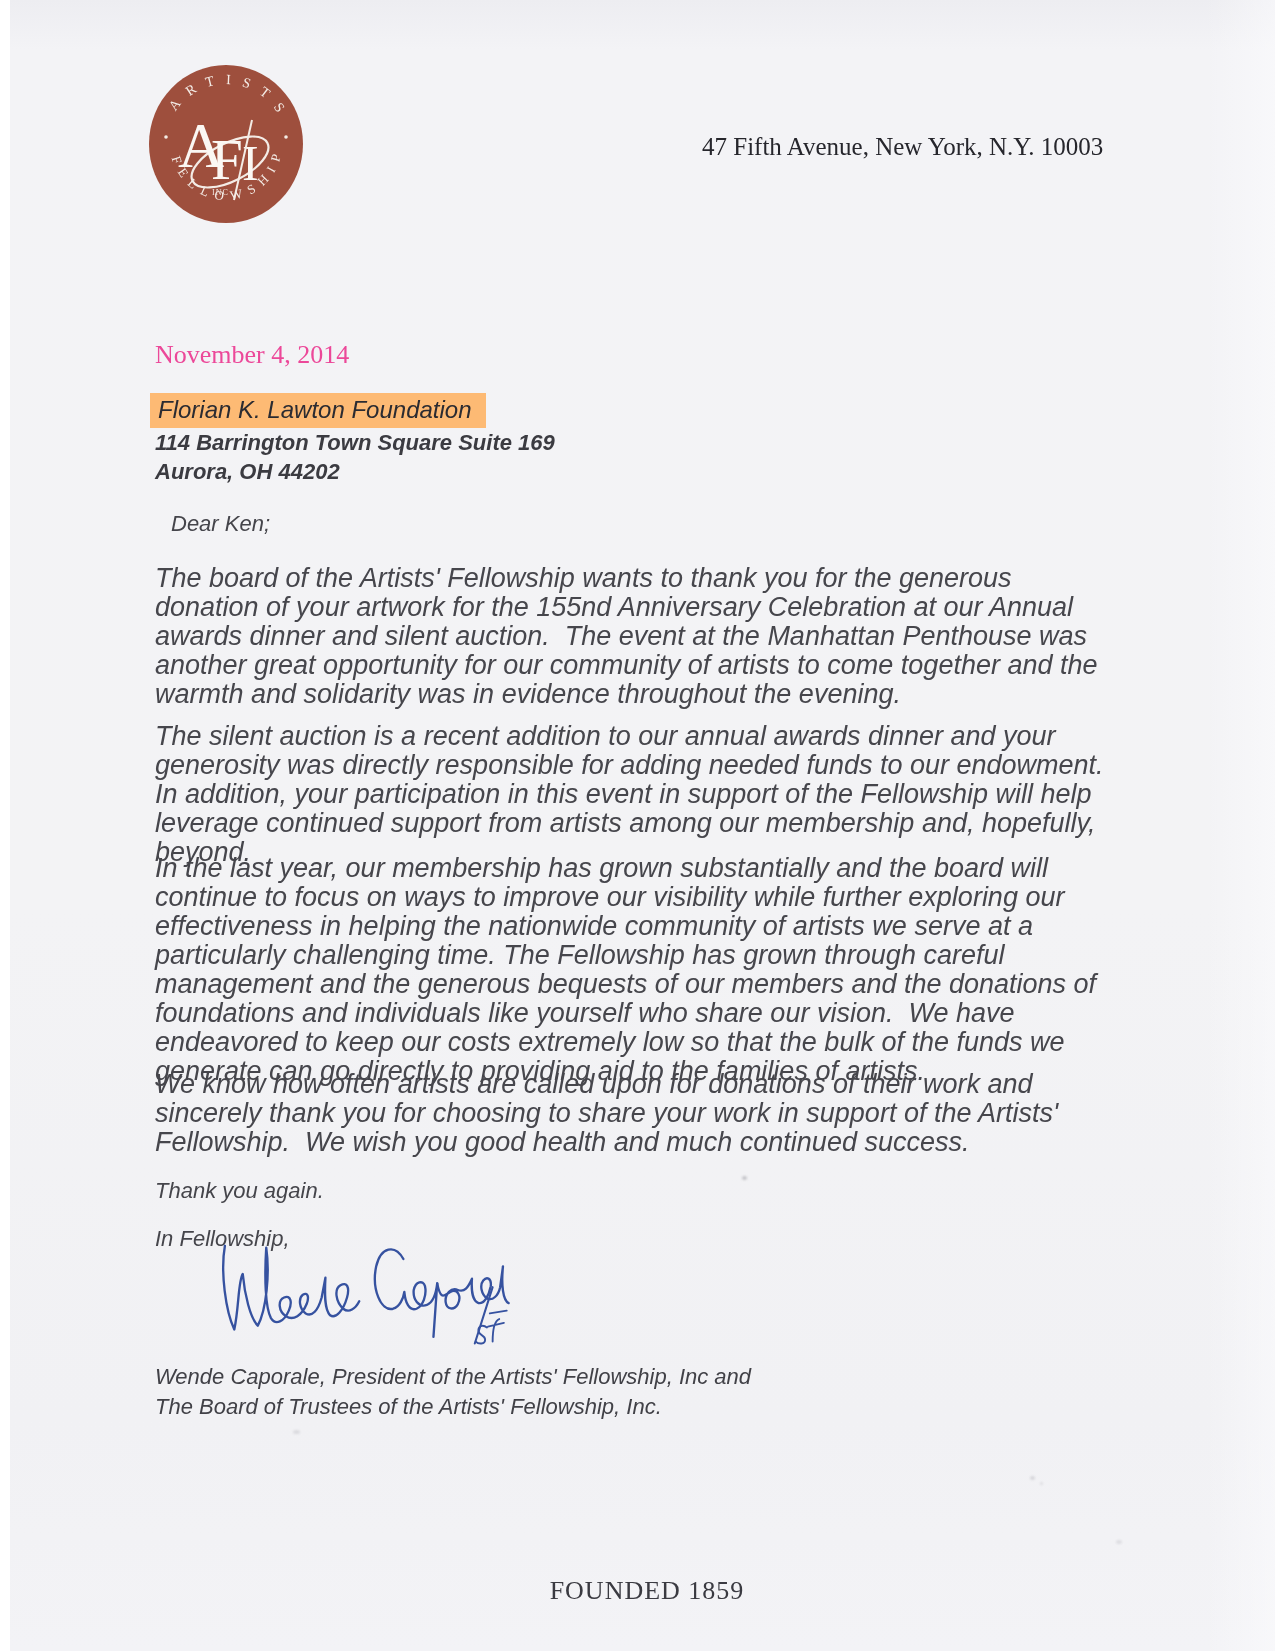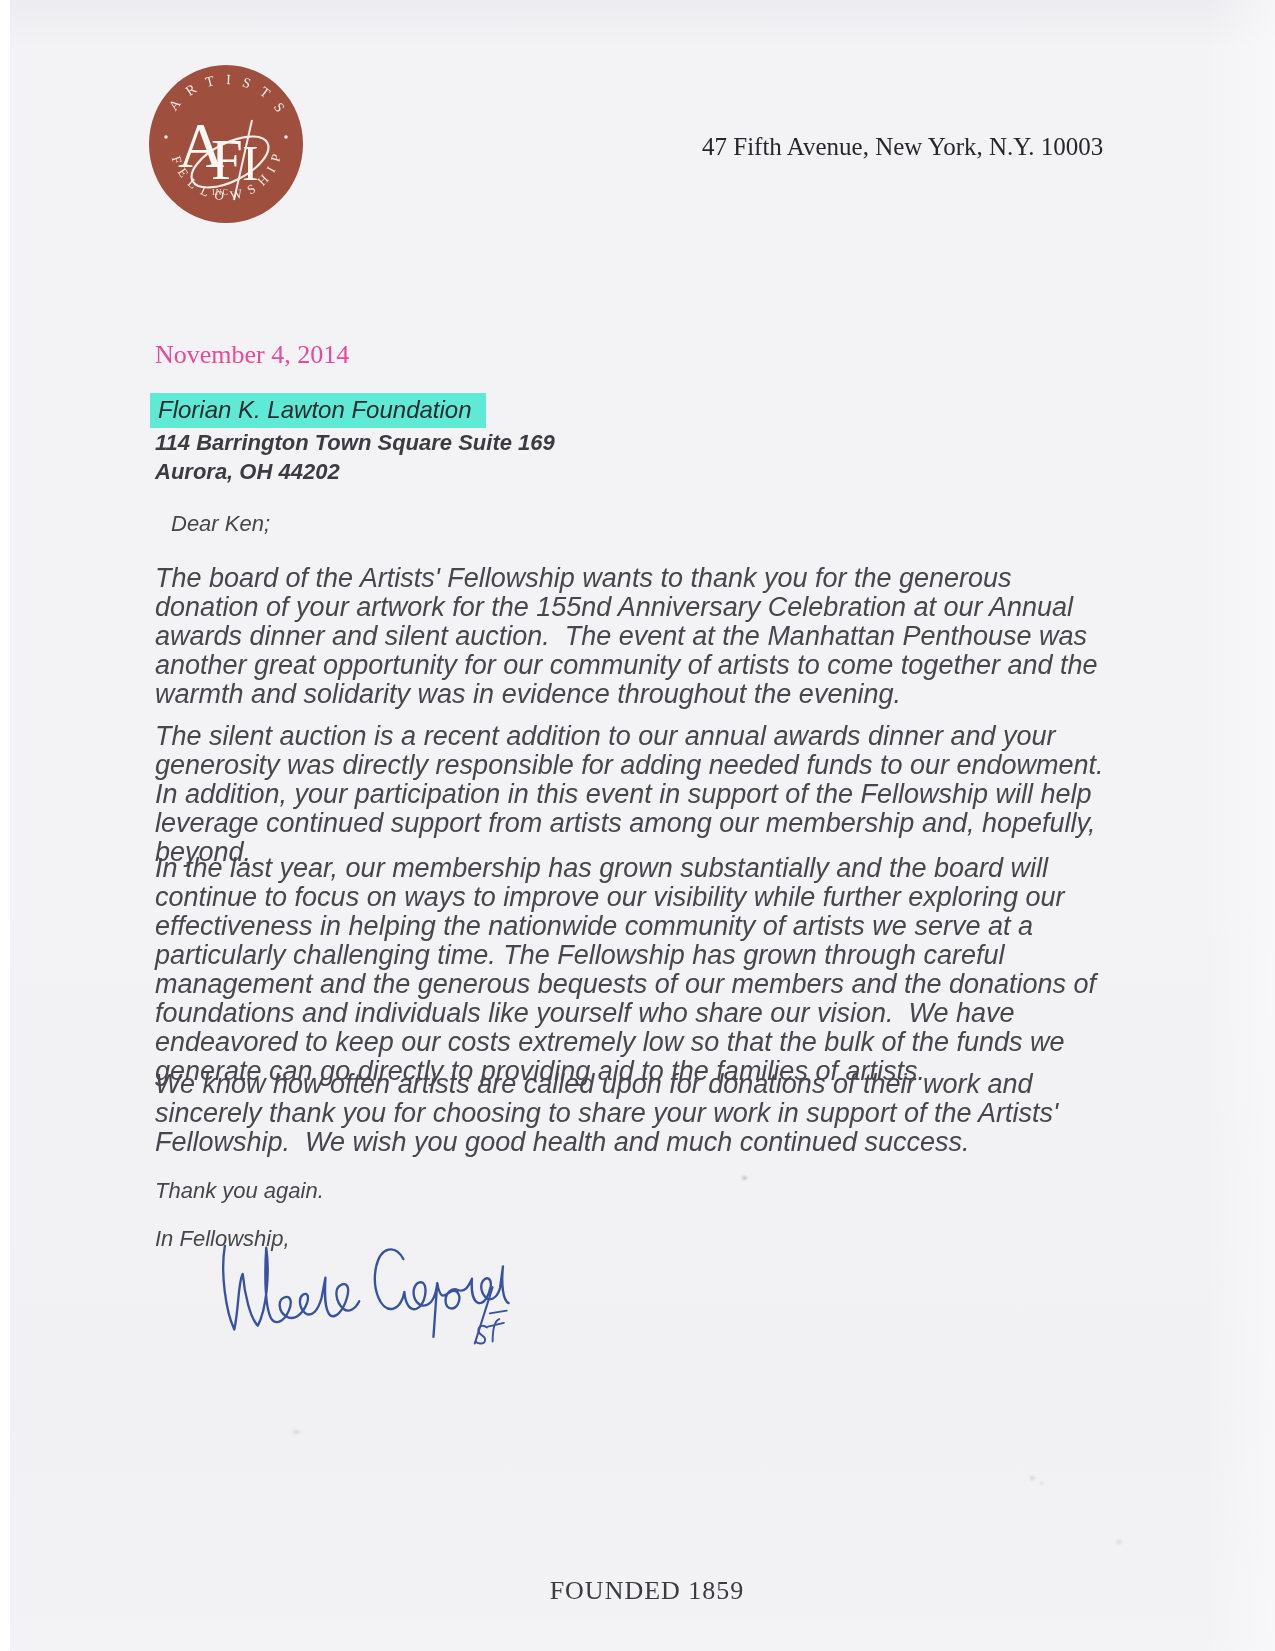--- a/index.html
+++ b/index.html
@@ -13,21 +13,21 @@
   
   .logo{position:absolute;left:146px;top:64px;width:160px;height:160px;}
   .org-name{position:absolute;left:318px;top:116px;
             font-family:"Liberation Serif",serif;font-size:42px;color:#8d4a49;letter-spacing:.5px;}
   .hq-address{position:absolute;left:702px;top:133px;
             font-family:"Liberation Serif",serif;font-size:25px;color:#26262c;}
 
   
   .date{position:absolute;left:155px;top:340px;
         font-family:"Liberation Serif",serif;font-size:26px;color:#ec4899;}
-  .recipient-name{position:absolute;left:150px;top:393px;background:#5eead4;
+  .recipient-name{position:absolute;left:150px;top:393px;background:#fdba74;
         padding:3px 14px 4px 8px;font-style:italic;font-size:24px;color:#2b2b31;}
   .recipient-line2{position:absolute;left:155px;top:430px;
         font-style:italic;font-weight:700;font-size:22px;color:#3b3b41;}
   .recipient-line3{position:absolute;left:155px;top:459px;
         font-style:italic;font-weight:700;font-size:22px;color:#3b3b41;}
   .salutation{position:absolute;left:171px;top:511px;
         font-style:italic;font-size:22px;color:#45454b;}
   .para{position:absolute;left:155px;width:952px;white-space:pre-wrap;
         font-style:italic;font-size:27px;line-height:29px;color:#46464c;}
   .p1{top:564px}.p2{top:722px}.p3{top:854px}.p4{top:1070px}
@@ -107,20 +107,24 @@
              C 218,65 224,74 233,71 C 240,68 243,57 244,48 L 240,105"></path>
     <path d="M 244,48 C 248,68 252,60 258,57 C 266,53 270,62 266,70 C 262,77 254,76 253,68
              C 252,59 259,52 266,55 C 273,58 277,52 281,43 C 280,56 282,67 288,69
              C 294,70 299,61 301,51 C 302,43 297,40 293,45 C 289,50 291,60 297,64
              C 303,67 309,61 311,52 L 314,30 C 312,50 314,66 320,69"></path>
     <path d="M 303,52 L 284,112" stroke-width="2.2"></path>
     <path d="M 297,95 C 292,91 287,94 288,99 C 289,104 295,103 295,108 C 295,113 288,113 285,110" stroke-width="2"></path>
     <path d="M 310,86 C 305,88 303,98 303,110 M 298,94 L 315,90 M 300,80 L 318,77" stroke-width="2"></path>
   </svg>
 
+  <div class="sig-block">
+    <div>Wende Caporale, President of the Artists' Fellowship, Inc and</div>
+    <div>The Board of Trustees of the Artists' Fellowship, Inc.</div>
+  </div>
 
   <div class="footer">FOUNDED 1859</div>
 
   <div class="speck sp1"></div>
   <div class="speck sp2"></div>
   <div class="speck sp3"></div>
   <div class="speck sp4"></div>
   <div class="speck sp5"></div>
 </div>
 

